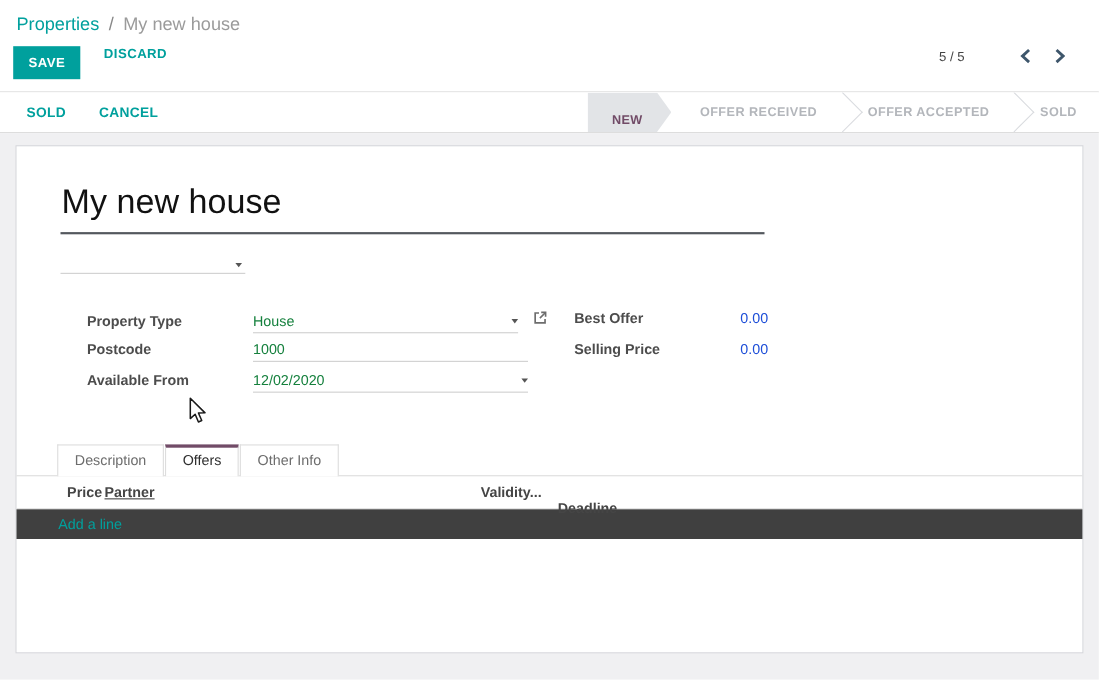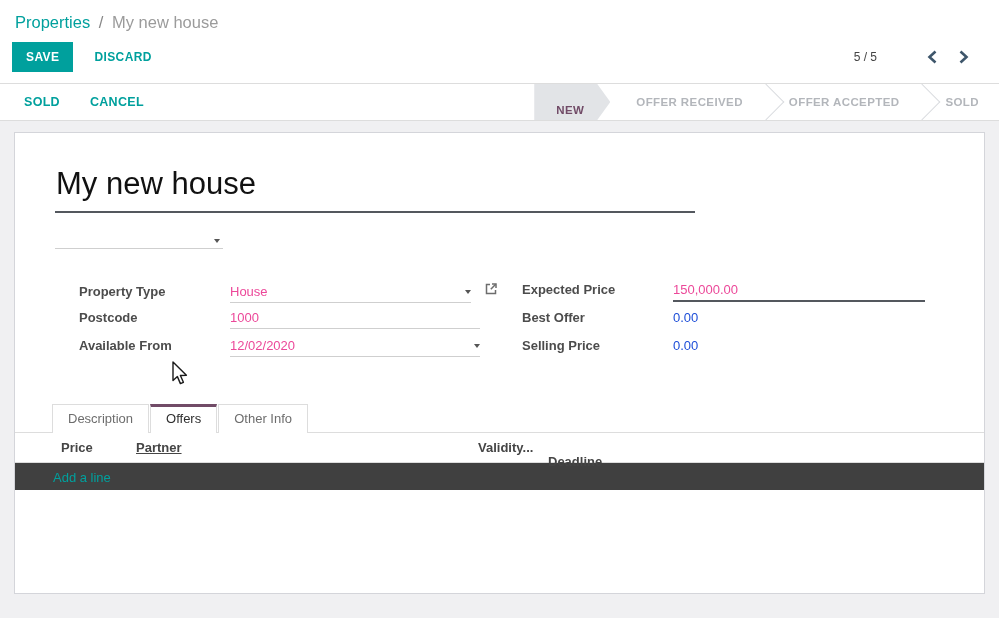--- a/index.html
+++ b/index.html
@@ -12,21 +12,21 @@
   }
 
   
   .breadcrumb-row { padding: 13px 14px 2px 15px; }
   .breadcrumb { font-size: 16.5px; }
   .breadcrumb .bc-parent { color: #00a09d; cursor: pointer; }
   .breadcrumb .bc-sep { color: #888; padding: 0 4px; }
   .breadcrumb .bc-current { color: #9b9b9b; }
 
   .button-row {
-    display: flex; align-items: center;
+    display: flex; align-items: flex-start;
     padding: 8px 28px 11px 12px;
     border-bottom: 1px solid #dddddd;
   }
   .btn-save {
     background: #00a09d; color: #fff; border: none;
     font-family: inherit; font-size: 12px; font-weight: bold;
     letter-spacing: .4px; padding: 8px 14px; cursor: pointer;
   }
   .btn-discard {
     background: none; border: none; color: #00a09d;
@@ -92,21 +92,21 @@
   .fields-col-right { flex: 1; }
   .field-row { display: flex; align-items: baseline; height: 28px; }
   .field-label {
     width: 151px; flex: none;
     font-size: 13px; font-weight: bold; color: #4c4c4c; margin-left: 24px;
   }
   .field-widget { width: 250px; display: flex; align-items: center; }
   .field-widget.editable { border-bottom: 1px solid #cfcfcf; padding-bottom: 3px; cursor: text; }
   .field-widget.focused { width: 252px; border-bottom: 2px solid #54585e; }
   .field-widget.readonly { border-bottom: none; }
-  .field-value { font-size: 13px; color: #ec4899; flex: 1; }
+  .field-value { font-size: 13px; color: #15803d; flex: 1; }
   .field-widget.readonly .field-value { color: #1d4ed8; }
 
   .caret {
     width: 0; height: 0; flex: none;
     border-left: 3.5px solid transparent; border-right: 3.5px solid transparent;
     border-top: 4.5px solid #555; cursor: pointer;
   }
   .ext-link { margin-left: 13px; display: flex; align-items: center; cursor: pointer; }
 
   
@@ -124,21 +124,21 @@
   }
   .tab + .tab { margin-left: 1px; }
 
   .offers-table { width: 100%; }
   .thead-row {
     display: flex; align-items: center; height: 30px;
     border-bottom: 1px solid #ddd;
     font-size: 13px; font-weight: bold; color: #454545;
   }
   .col-spacer { width: 46px; flex: none; }
-  .col-price { width: 75px; flex: none; }
+  .col-price { width: 34px; flex: none; }
   .col-partner { width: 342px; flex: none; text-decoration: underline; }
   .col-validity { width: 70px; flex: none; }
   .col-deadline { flex: 1; margin-top: 27px; }
   .add-line-row {
     background: #404040; height: 27px; line-height: 27px;
     padding-left: 38px;
   }
   .add-line-link { color: #00a09d; font-size: 13px; text-decoration: none; cursor: pointer; }
 
   
@@ -230,26 +230,20 @@
           <span class="field-label">Available From</span>
           <span class="field-widget editable">
             <span class="field-value">12/02/2020</span>
             <span class="caret"></span>
           </span>
         </div>
 
       </div>
       <div class="fields-col-right">
 
-        <div class="field-row">
-          <span class="field-label">Expected Price</span>
-          <span class="field-widget editable focused">
-            <span class="field-value">150,000.00</span>
-          </span>
-        </div>
 
         <div class="field-row">
           <span class="field-label">Best Offer</span>
           <span class="field-widget readonly">
             <span class="field-value">0.00</span>
           </span>
         </div>
 
         <div class="field-row">
           <span class="field-label">Selling Price</span>

